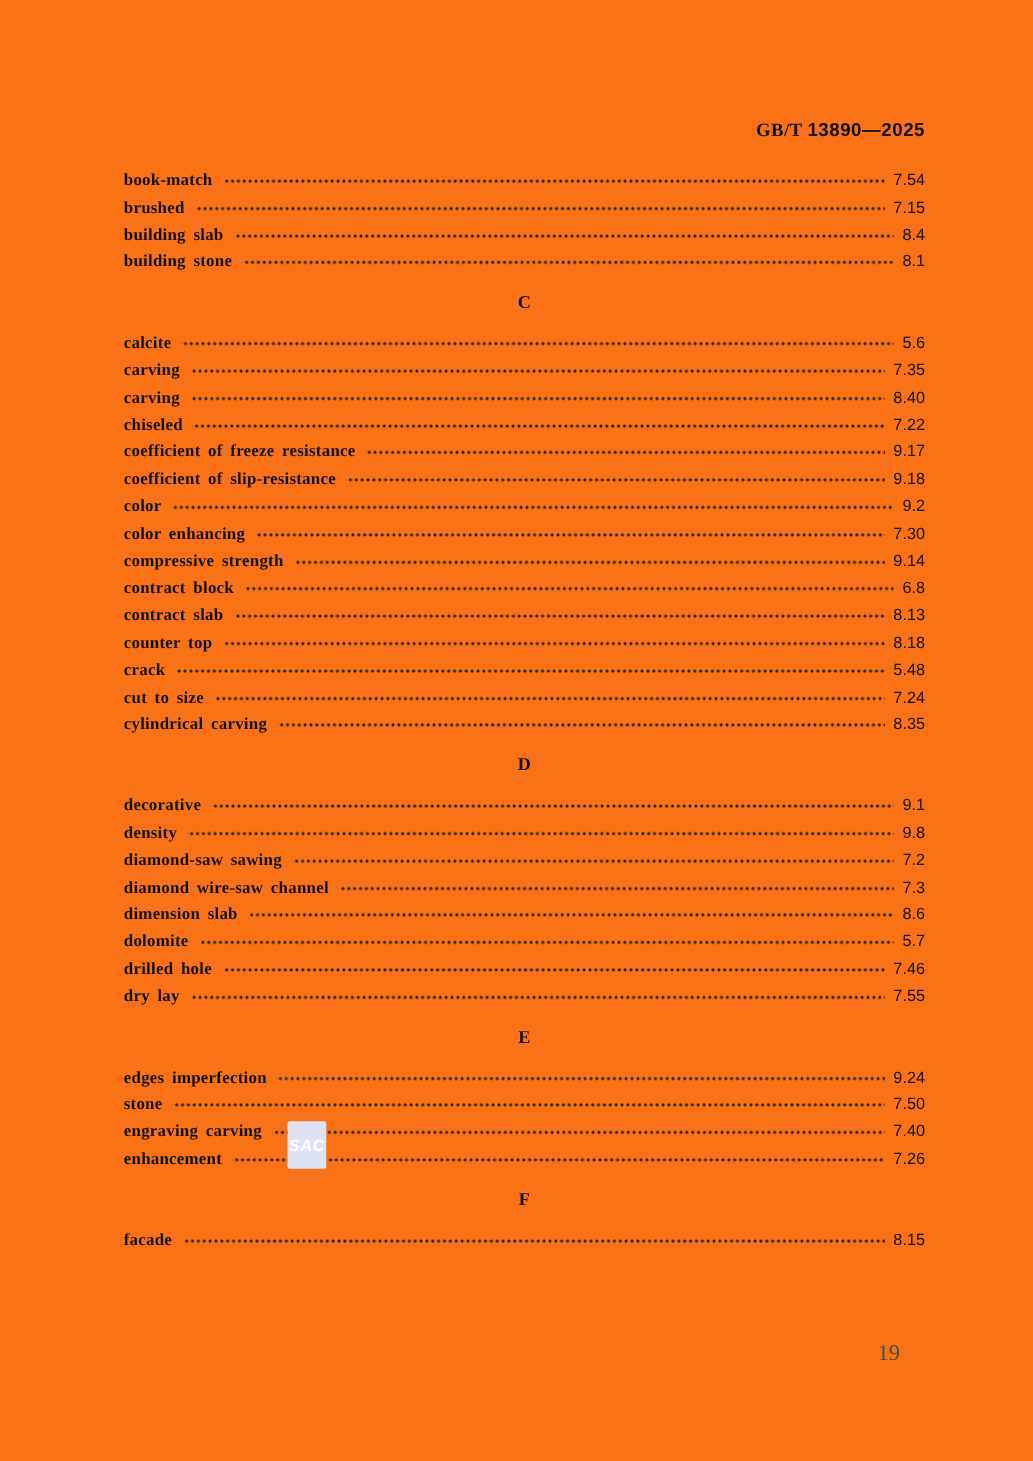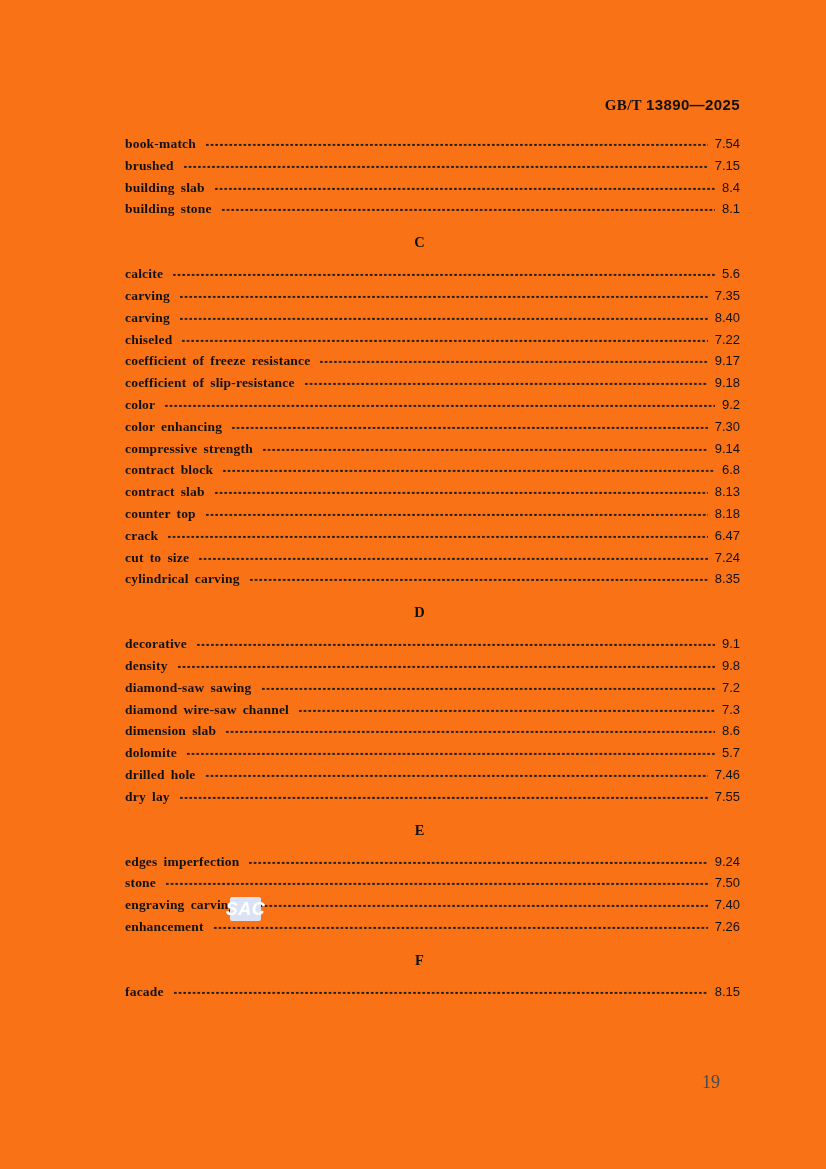--- a/index.html
+++ b/index.html
@@ -43,21 +43,20 @@
     margin: 11px 0 10px 0;
     text-align: center;
     font-family: "Liberation Serif", serif;
     font-weight: 700;
     font-size: 14.5px;
   }
   .entry-row {
     display: flex;
     align-items: flex-end;
     height: 21.8px;
-    margin-left: 26px;
   }
   .term {
     font-family: "Liberation Serif", serif;
     font-weight: 700;
     font-size: 13.5px;
     letter-spacing: 0.2px;
     word-spacing: 2.5px;
     white-space: nowrap;
     line-height: 21.8px;
   }
@@ -74,28 +73,28 @@
     font-family: "Liberation Sans", sans-serif;
     font-size: 13px;
     line-height: 21.8px;
     white-space: nowrap;
   }
   .watermark {
     position: absolute;
     top: 897px;
     left: 230px;
     width: 31px;
-    height: 24px;
+    height: 38px;
     display: flex;
     align-items: center;
     justify-content: center;
     font-family: "Liberation Sans", sans-serif;
     font-style: italic;
     font-weight: 700;
-    font-size: 18px;
+    font-size: 13px;
     color: #ffffff;
     letter-spacing: 0.5px;
     border-radius: 2px;
   }
   .page-number {
     position: absolute;
     top: 1072px;
     right: 106px;
     font-family: "Liberation Serif", serif;
     font-size: 18px;
@@ -188,21 +187,21 @@
         <span class="ref">8.13</span>
       </div>
       <div class="entry-row">
         <span class="term">counter top</span>
         <span class="leader"></span>
         <span class="ref">8.18</span>
       </div>
       <div class="entry-row">
         <span class="term">crack</span>
         <span class="leader"></span>
-        <span class="ref">6.47</span>
+        <span class="ref">5.48</span>
       </div>
       <div class="entry-row">
         <span class="term">cut to size</span>
         <span class="leader"></span>
         <span class="ref">7.24</span>
       </div>
       <div class="entry-row">
         <span class="term">cylindrical carving</span>
         <span class="leader"></span>
         <span class="ref">8.35</span>

